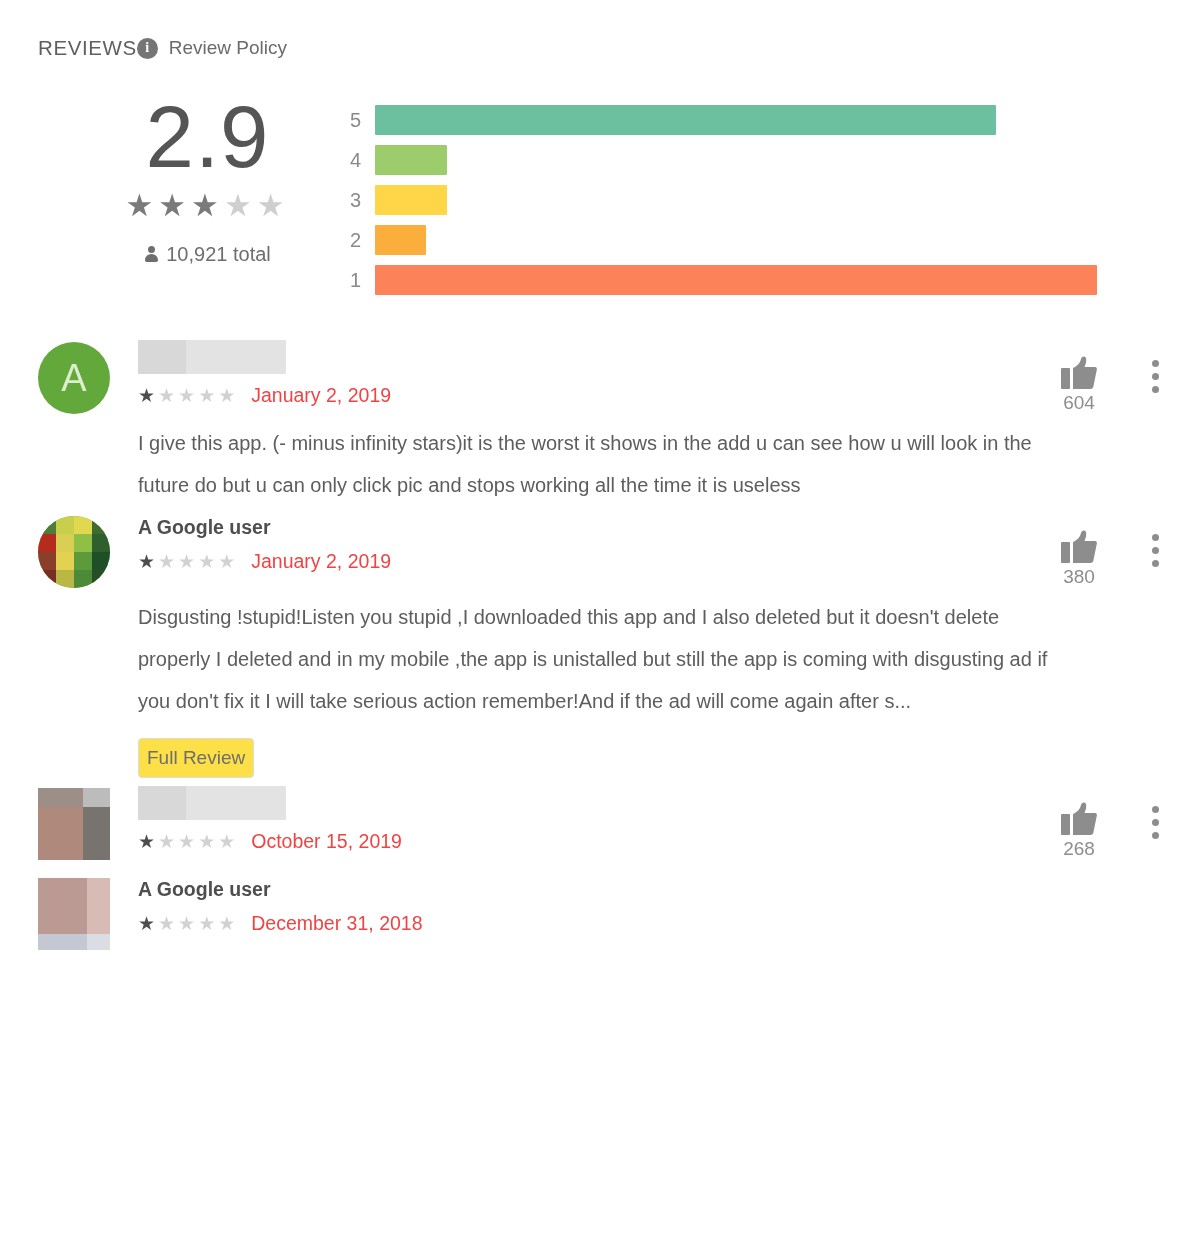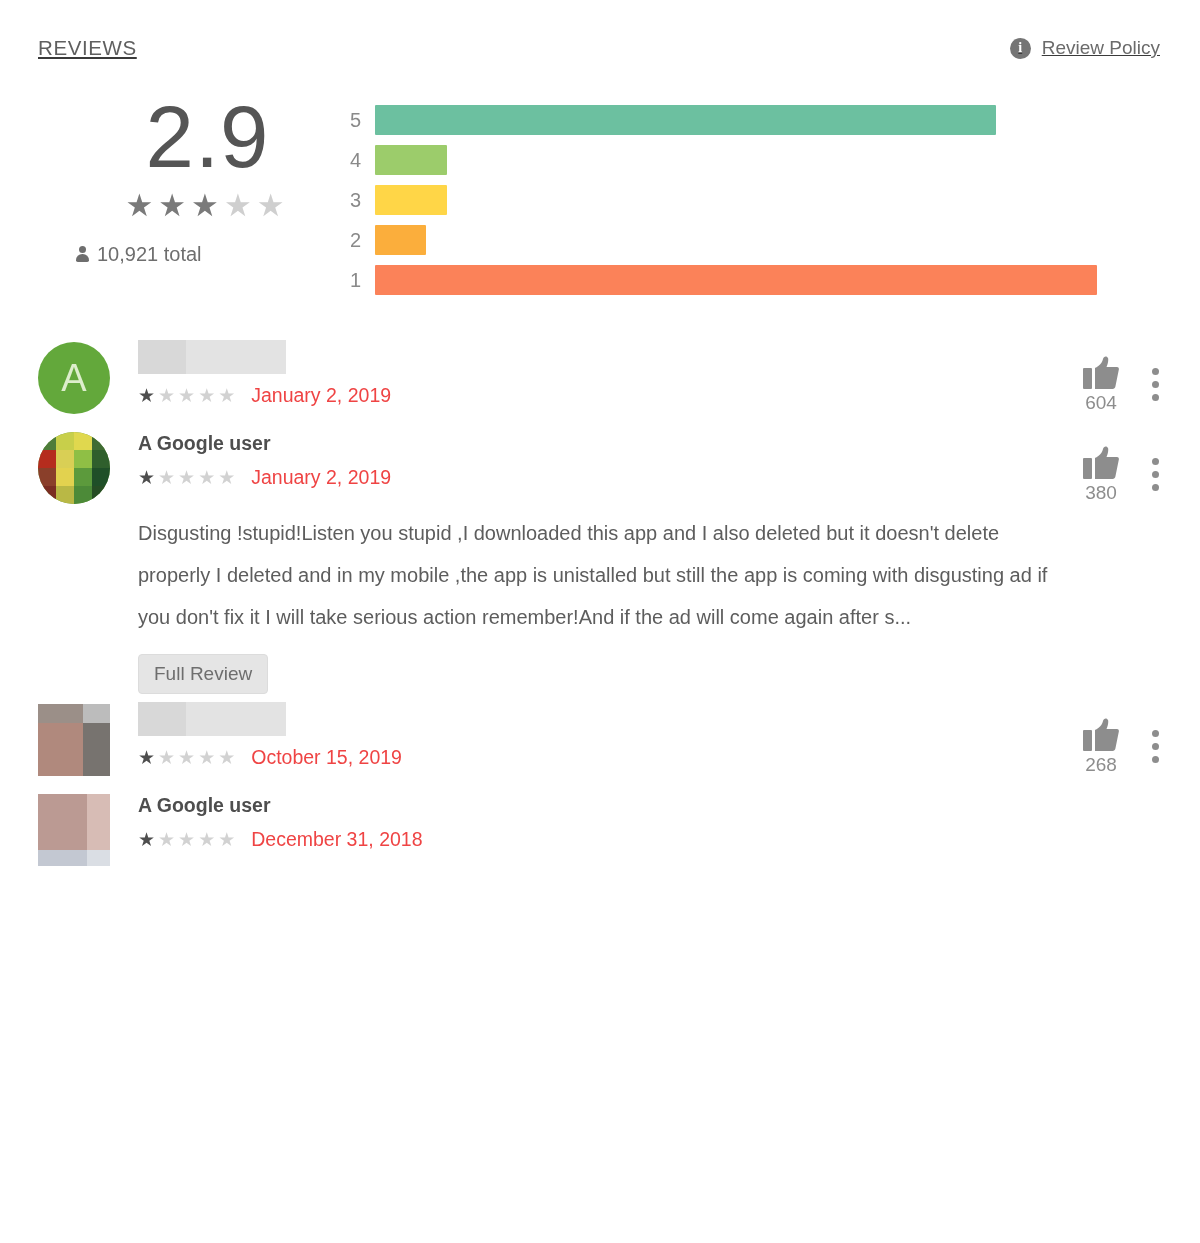--- a/index.html
+++ b/index.html
@@ -26,23 +26,22 @@
 
   
   .section-header {
     position: absolute;
     top: 28px;
     left: 0;
     width: 1200px;
     height: 40px;
     display: flex;
     align-items: center;
-    justify-content: space-between;
+    justify-content: flex-start;
     padding: 0 40px 0 38px;
-    text-decoration: underline;
   }
   .section-title {
     font-size: 20.5px;
     letter-spacing: 0.6px;
     color: #5f5f5f;
     font-weight: 400;
   }
   .review-policy {
     display: flex;
     align-items: center;
@@ -98,20 +97,21 @@
     white-space: nowrap;
   }
   .star-on  { color: #7a7a7a; }
   .star-off { color: #cfcfcf; }
   .score-total {
     margin-top: 22px;
     font-size: 20px;
     color: #6e6e6e;
     display: flex;
     align-items: center;
+    justify-content: center;
     gap: 7px;
   }
   .person-icon { display: inline-block; width: 15px; height: 17px; position: relative; }
   .person-icon::before {
     content: ""; position: absolute; top: 0; left: 4px;
     width: 7px; height: 7px; border-radius: 50%; background: #6e6e6e;
   }
   .person-icon::after {
     content: ""; position: absolute; bottom: 1px; left: 1px;
     width: 13px; height: 8px; border-radius: 7px 7px 2px 2px; background: #6e6e6e;
@@ -215,22 +215,22 @@
   .mini-stars { font-size: 19px; letter-spacing: 3px; line-height: 1; white-space: nowrap; }
   .mstar-on { color: #4e4e4e; }
   .mstar-off { color: #d2d2d2; }
   .review-date { font-size: 19.5px; color: #ef4444; }
 
   .actions {
     position: absolute;
     right: 0;
     top: 20px;
     display: flex;
-    align-items: center;
-    gap: 24px;
+    align-items: flex-start;
+    gap: 46px;
   }
   .thumb-block { text-align: center; width: 54px; cursor: pointer; }
   .thumb-icon {
     width: 36px; height: 33px; margin: 0 auto; position: relative;
   }
   .thumb-count { font-size: 19px; color: #8d8d8d; margin-top: 3px; }
   .kebab { width: 8px; padding-top: 4px; cursor: pointer; }
   .kebab span {
     display: block; width: 7px; height: 7px; border-radius: 50%;
     background: #8d8d8d; margin-bottom: 6px;
@@ -244,24 +244,24 @@
     padding-right: 30px;
     max-width: 1065px;
   }
 
   .full-review-btn {
     margin-left: 100px;
     margin-top: 16px;
     display: inline-block;
     border: 1px solid #dcdcdc;
     border-radius: 4px;
-    padding: 8px 15px;
+    padding: 8px 8px;
     font-size: 19px;
     color: #6e6e6e;
-    background: #e5e5e5;
+    background: #fde047;
     cursor: pointer;
     font-family: "Liberation Sans", sans-serif;
   }
 
   .read-all {
     position: absolute;
     left: 0; top: 1182px;
     width: 1200px;
     text-align: center;
     font-size: 20px;
@@ -352,20 +352,21 @@
                 </svg></div>
               <div class="thumb-count">604</div>
             </div>
             <div class="kebab">
               <span></span>
               <span></span>
               <span></span>
             </div>
           </div>
         </div>
+        <div class="review-body">I give this app. (- minus infinity stars)it is the worst it shows in the add u can see how u will look in the future do but u can only click pic and stops working all the time it is useless</div>
       </div>
       <div class="review"><div class="review-head">
           <div class="avatar-wrap">
             <div class="avatar circle painting">
               <div class="avatar-grid pg-paint">
                 <div style="background:#4e7d3a"></div>
                 <div style="background:#c8cf4a"></div>
                 <div style="background:#e0d84e"></div>
                 <div style="background:#3f6b33"></div>
                 <div style="background:#b52c1e"></div>

